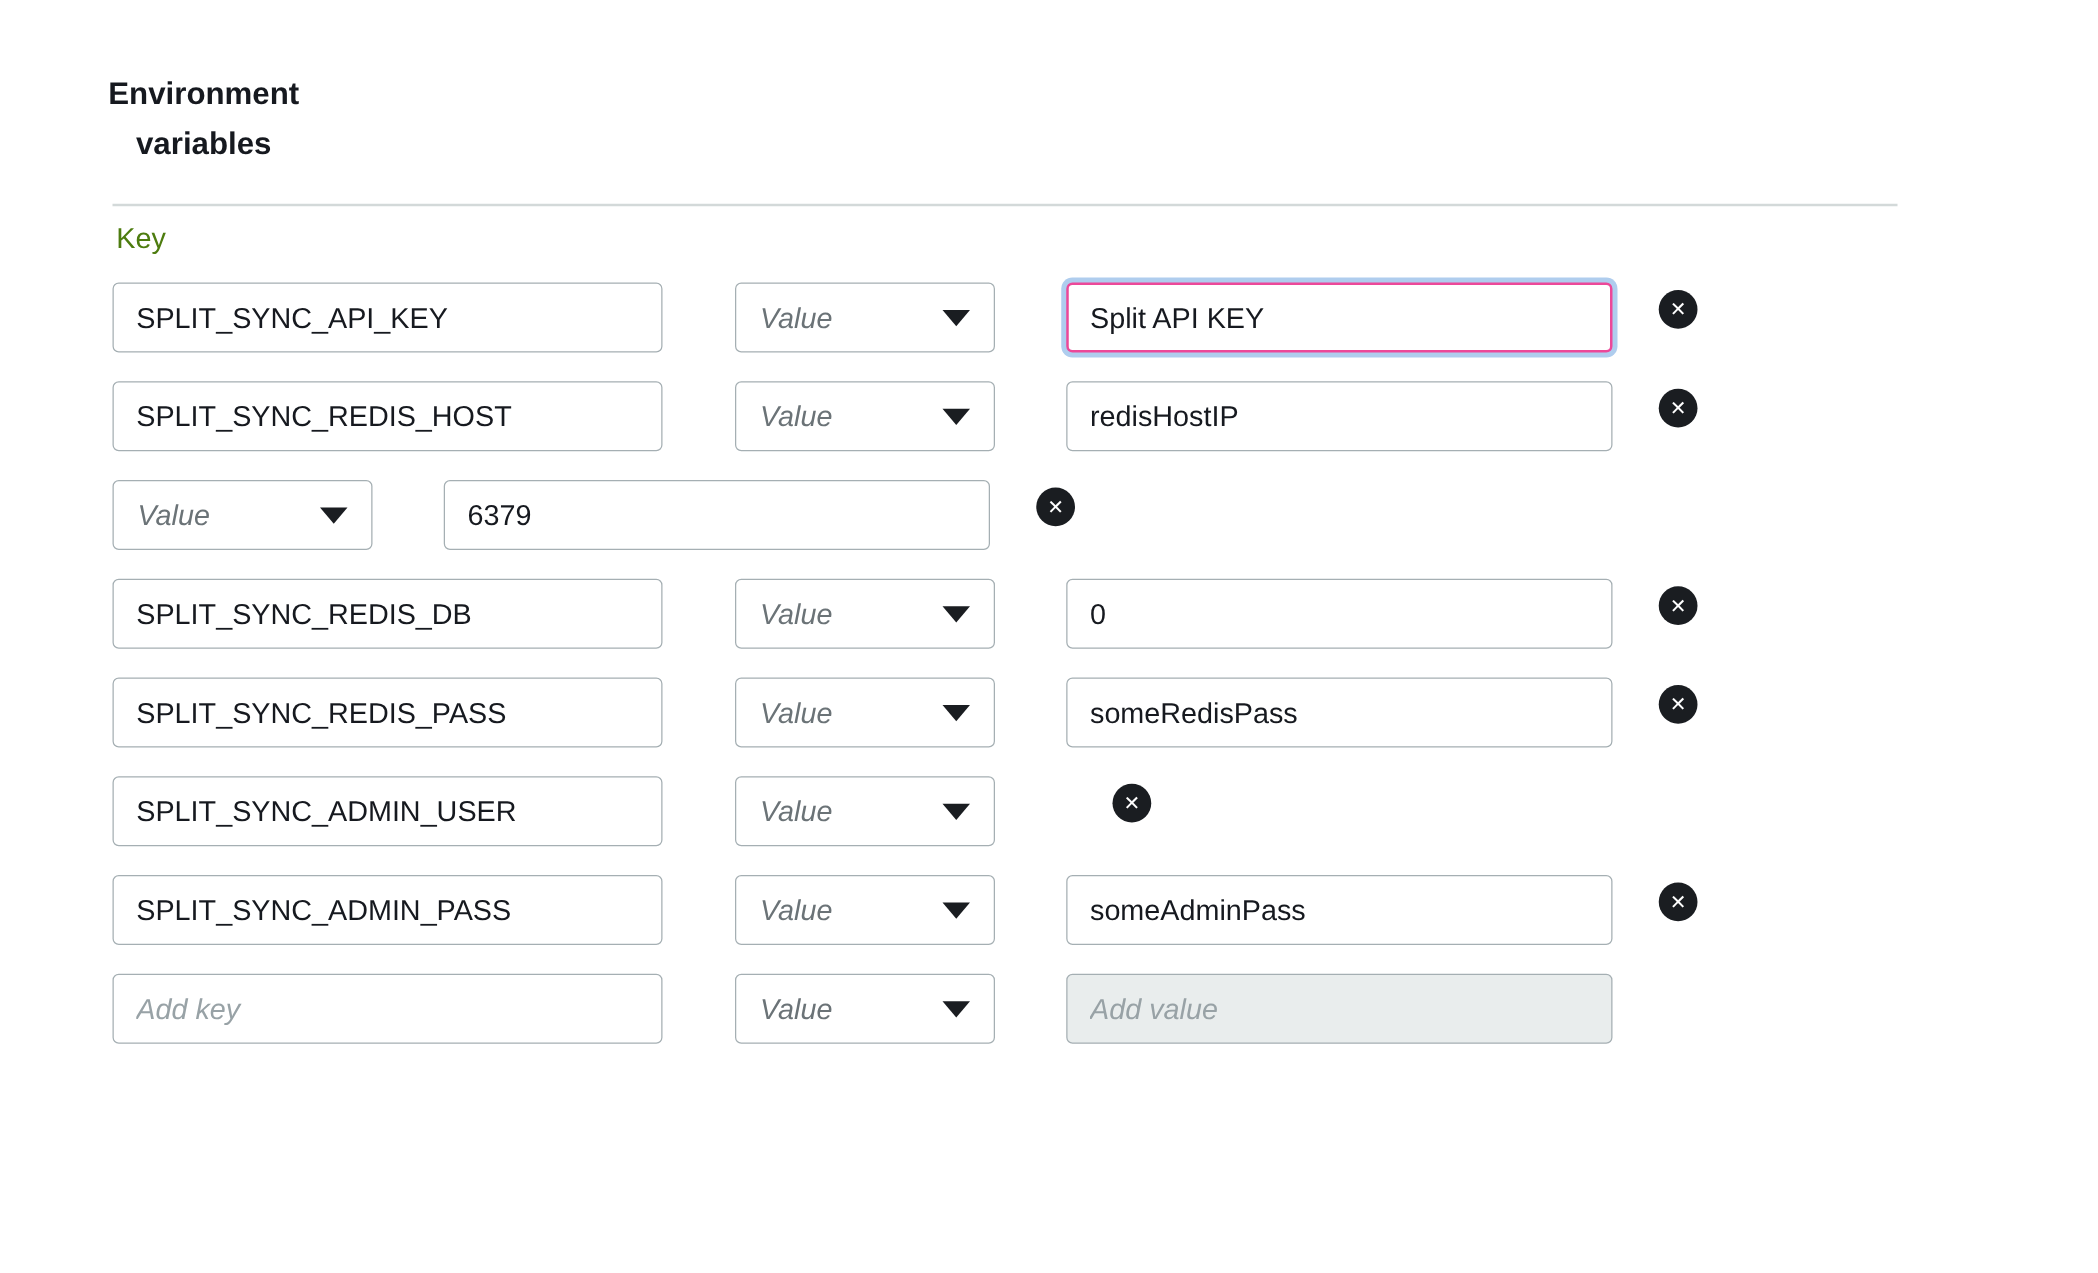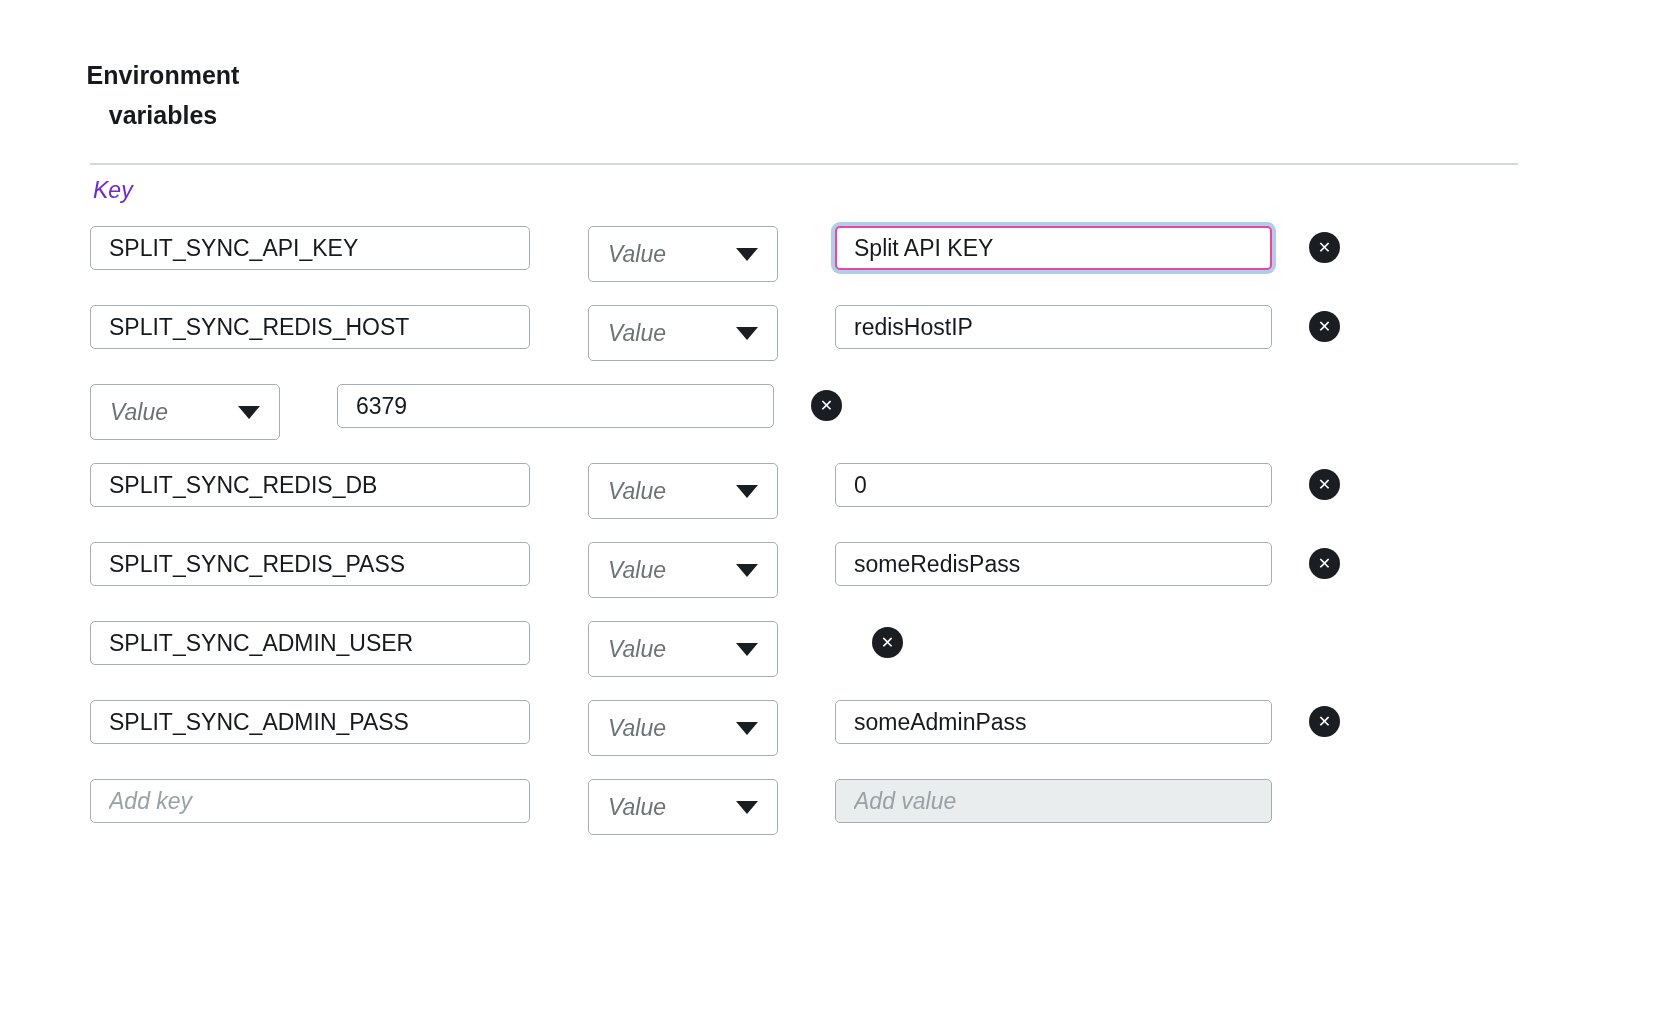--- a/index.html
+++ b/index.html
@@ -35,36 +35,35 @@
 
   .description {
     font-size: 23.5px;
     line-height: 40px;
     color: #16191f;
     padding: 12px 0 14px 3px;
   }
 
   .key-col-label {
     font-size: 23px;
-    font-style: italic;
-    color: #6d28d9;
+    color: #4d7c0f;
     padding: 12px 0 0 3px;
   }
 
   .rows { margin-top: 22px; }
 
   .env-row {
     display: flex;
     align-items: flex-start;
     margin-bottom: 23px;
     height: 56px;
   }
 
   .text-input {
-    height: 44px;
+    height: 56px;
     border: 1px solid #a5afb3;
     border-radius: 5px;
     font-family: "Liberation Sans", sans-serif;
     font-size: 23px;
     color: #16191f;
     padding: 0 18px;
     background: #ffffff;
     outline: none;
   }
   .text-input::placeholder {
@@ -75,21 +74,21 @@
   .key-input { width: 440px; margin-right: 58px; }
   .value-input { width: 437px; }
   .value-input.focused {
     border: 2px solid #ec4899;
     box-shadow: 0 0 0 4px rgba(77, 144, 217, 0.45);
     padding: 0 17px;
   }
   .value-input.disabled-look { background: #e9eded; }
 
   .type-dropdown {
-    width: 190px;
+    width: 208px;
     height: 56px;
     border: 1px solid #a5afb3;
     border-radius: 5px;
     background: #ffffff;
     display: flex;
     align-items: center;
     justify-content: space-between;
     padding: 0 19px;
     margin-right: 57px;
     cursor: pointer;

